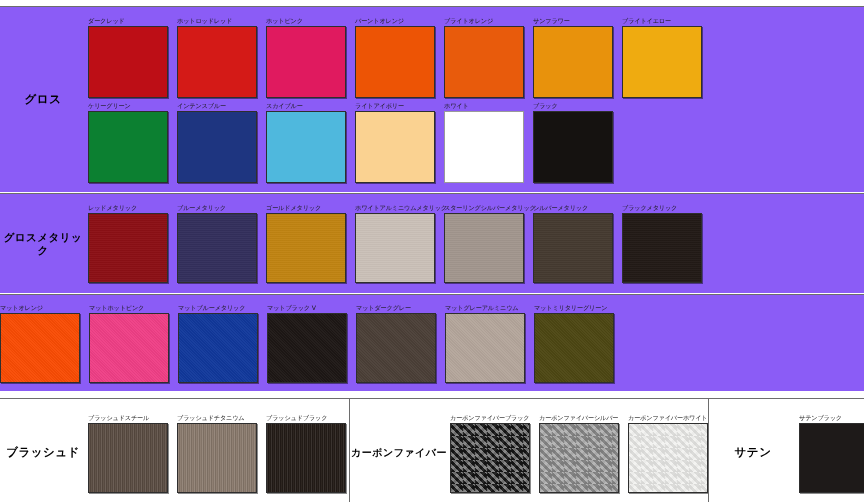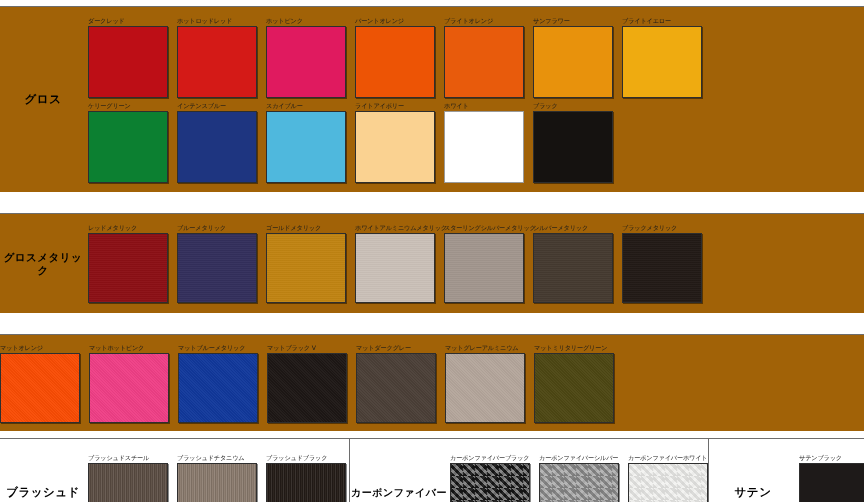--- a/index.html
+++ b/index.html
@@ -17,24 +17,24 @@
     width: 864px; height: 502px;
     background: #ffffff;
   }
 
   
   .section {
     position: relative;
     display: flex;
     align-items: stretch;
     border-top: 1px solid #6d6d6d;
-    background: #a16207;
+    background: #8b5cf6;
   }
   .section.first { border-top: 1px solid #6d6d6d; margin-top: 6px; }
-  .section.gap { margin-top: 21px; }
+  .section.gap { margin-top: 1px; }
 
   .cat-label {
     flex: 0 0 88px;
     display: flex;
     align-items: center;
     justify-content: center;
     font-weight: bold;
     font-size: 11.5px;
     color: #000;
     letter-spacing: 0.5px;

